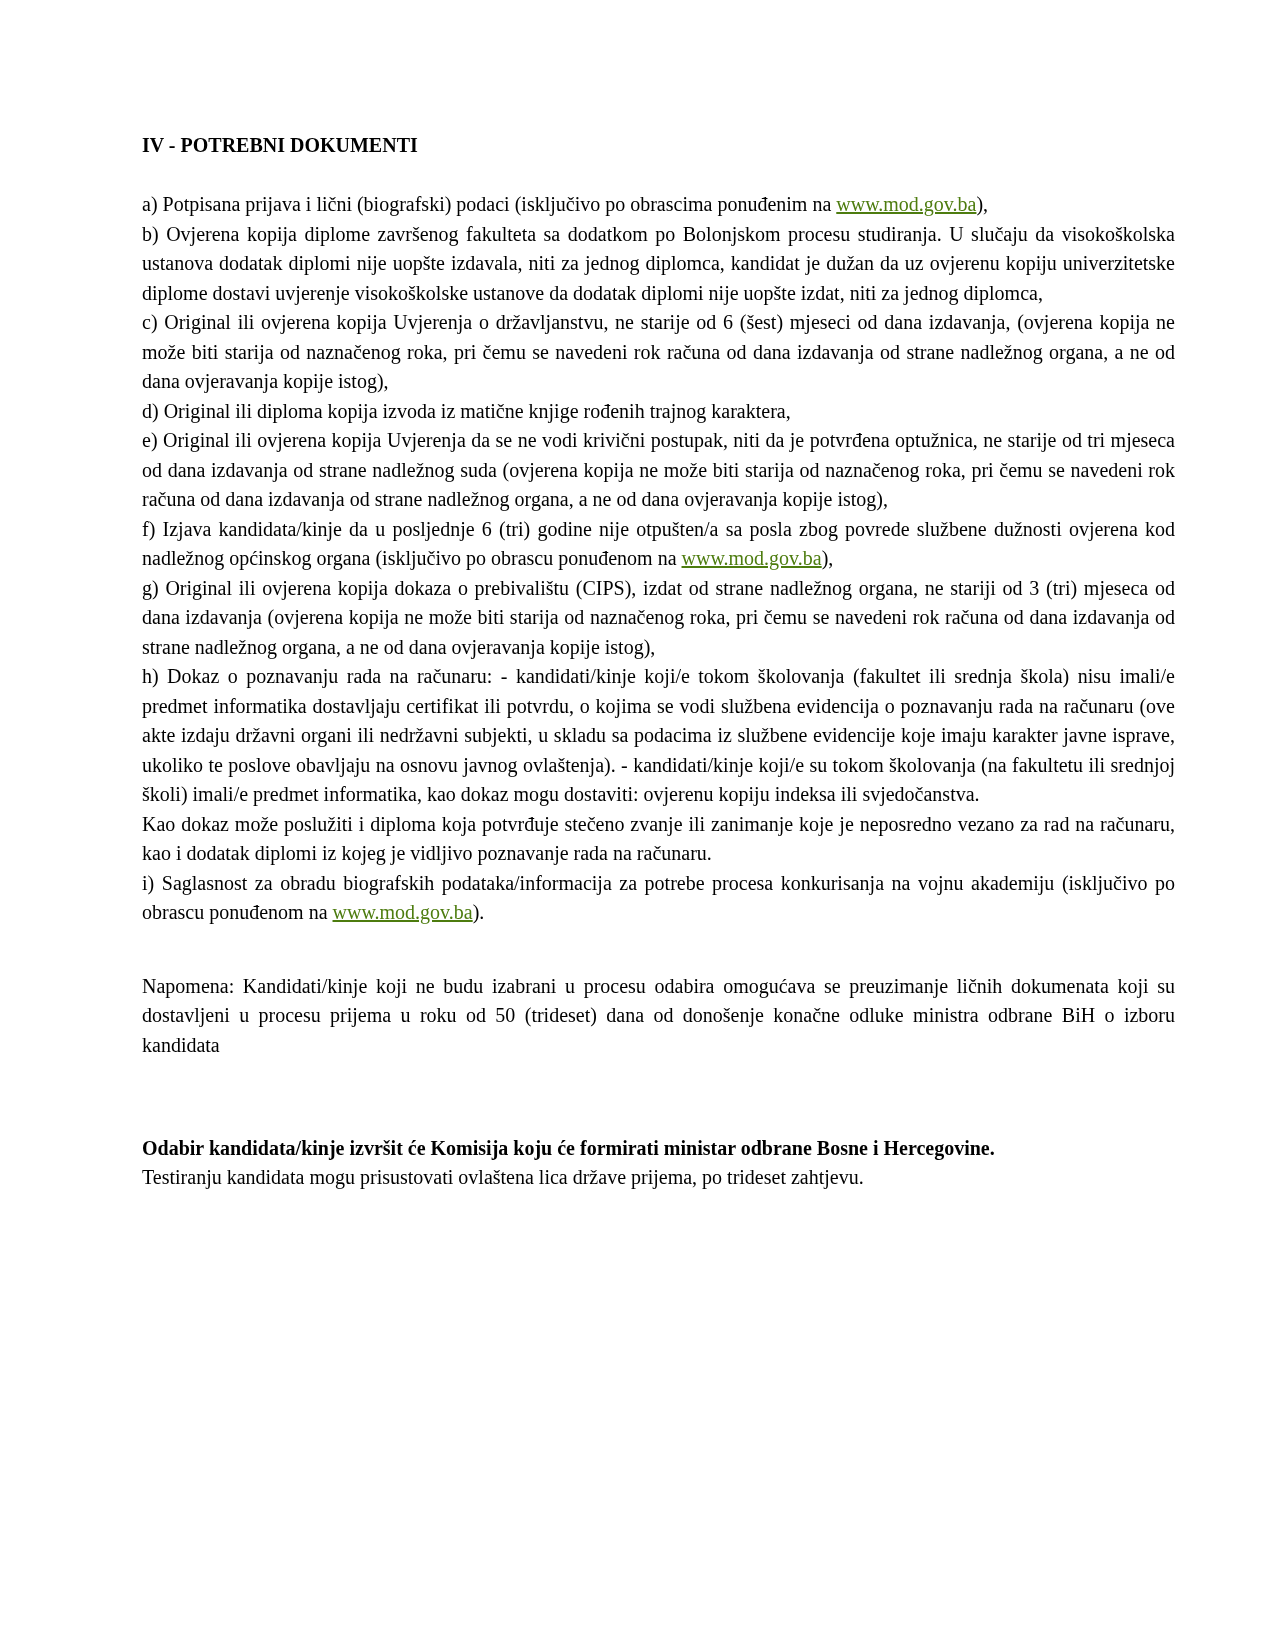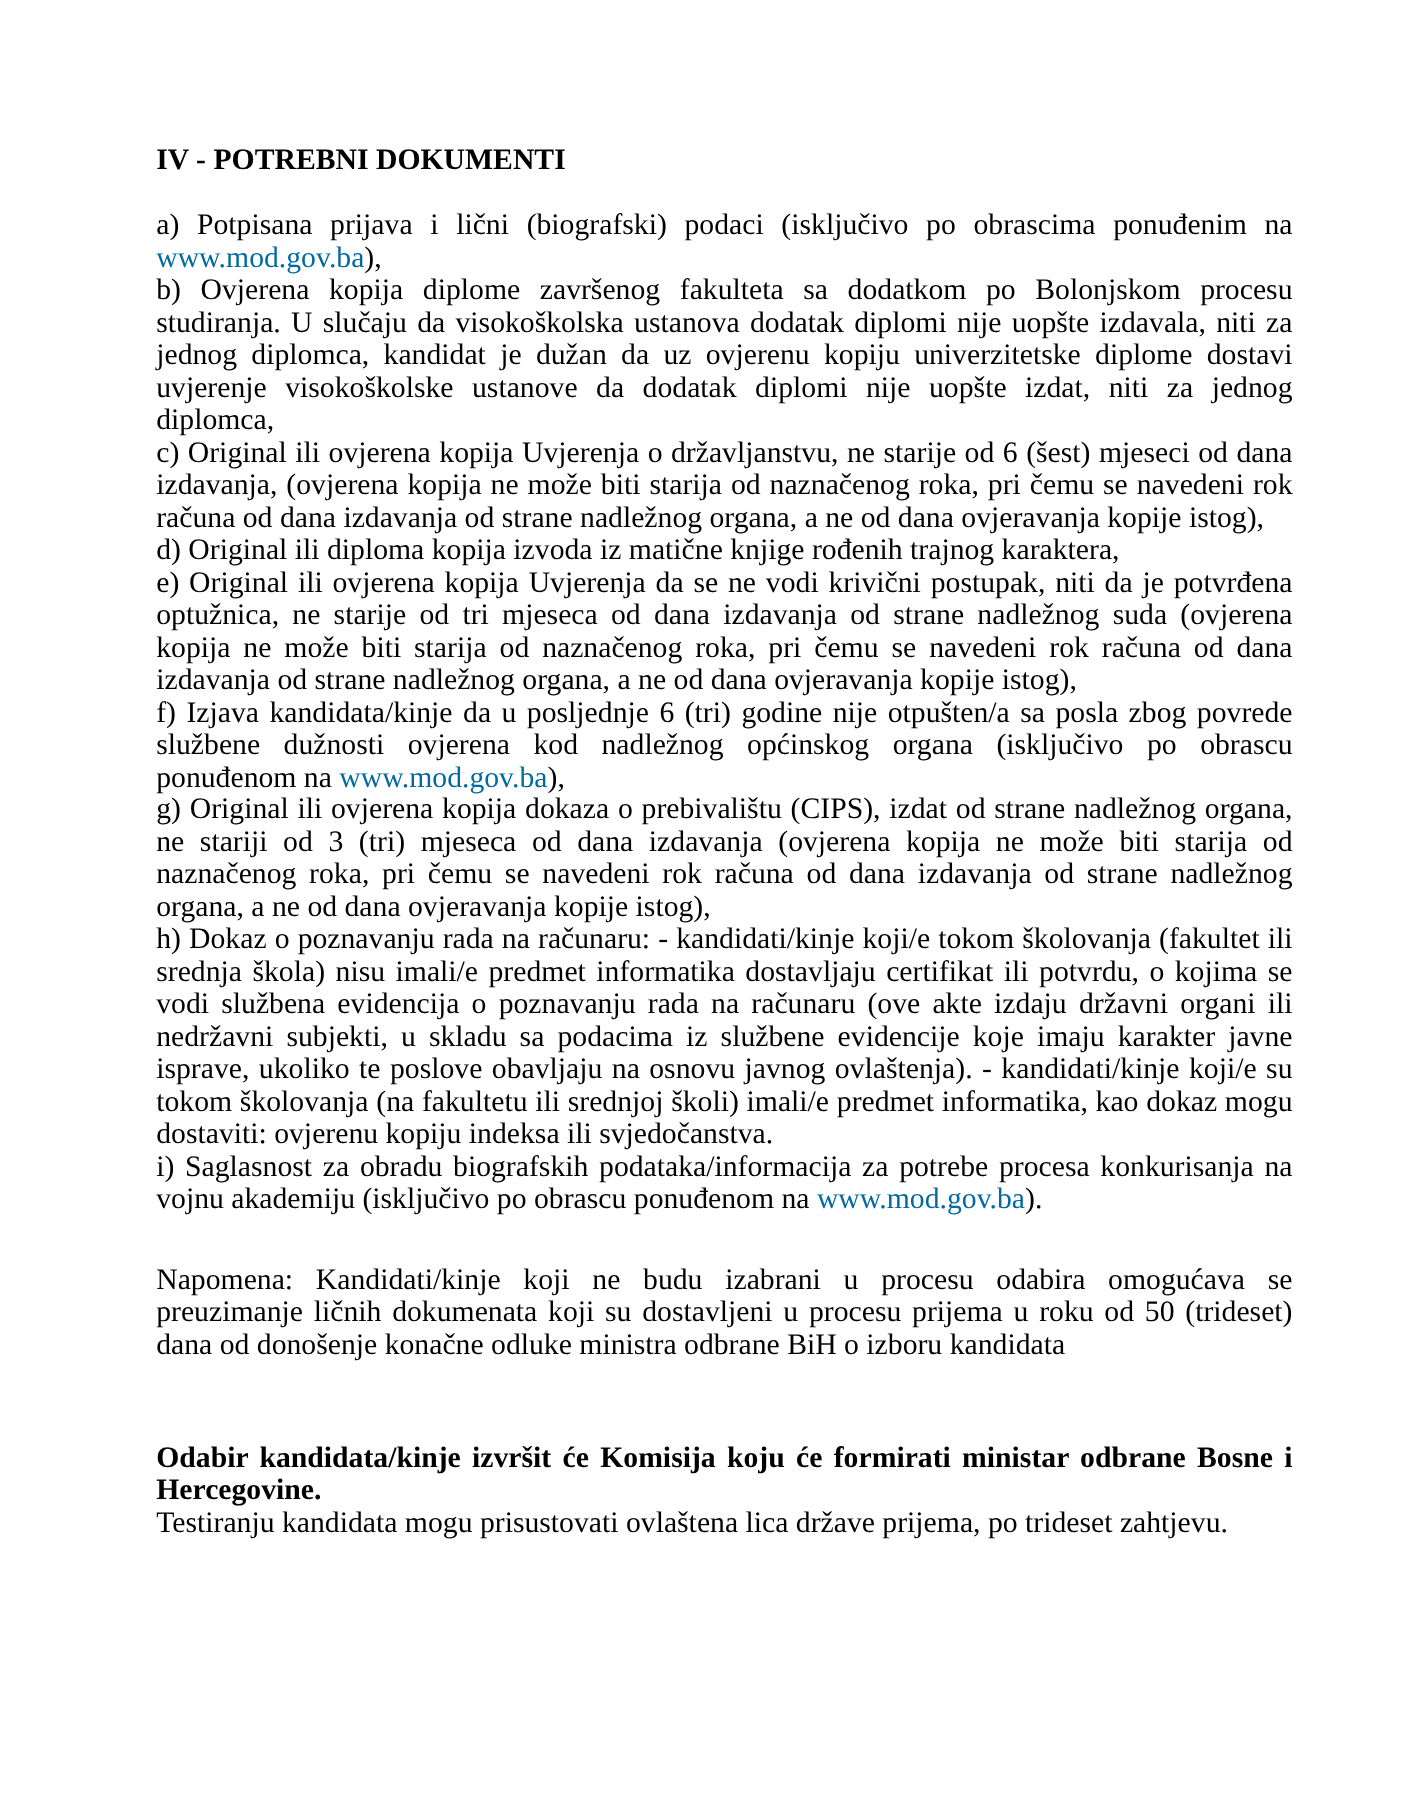--- a/index.html
+++ b/index.html
@@ -9,21 +9,21 @@
   }
   .page {
     position: relative;
     box-sizing: border-box;
     width: 1275px;
     height: 1650px;
     margin: 0 auto;
     background: #ffffff;
     padding: 131px 100px 0 142px;
     font-family: "Liberation Serif", serif;
-    font-size: 27px;
+    font-size: 20px;
     line-height: 29.5px;
     color: #000000;
     overflow: hidden;
   }
   p {
     margin: 0;
     text-align: justify;
   }
   .heading {
     font-weight: bold;
@@ -32,21 +32,22 @@
   .bold {
     font-weight: bold;
   }
   .spacer {
     height: 29.5px;
   }
   .spacer-lg {
     height: 44px;
   }
   a.doclink {
-    color: #0369a1;
+    color: #4d7c0f;
+    text-decoration: underline;
     cursor: pointer;
   }
 </style>
 </head>
 <body>
 
 <div class="page">
 
   <p class="heading">IV - POTREBNI DOKUMENTI</p>
 
@@ -61,20 +62,21 @@
   <p>d) Original ili diploma kopija izvoda iz matične knjige rođenih trajnog karaktera,</p>
 
   <p>e) Original ili ovjerena kopija Uvjerenja da se ne vodi krivični postupak, niti da je potvrđena optužnica, ne starije od tri mjeseca od dana izdavanja od strane nadležnog suda (ovjerena kopija ne može biti starija od naznačenog roka, pri čemu se navedeni rok računa od dana izdavanja od strane nadležnog organa, a ne od dana ovjeravanja kopije istog),</p>
 
   <p><span>f) Izjava kandidata/kinje da u posljednje 6 (tri) godine nije otpušten/a sa posla zbog povrede službene dužnosti ovjerena kod nadležnog općinskog organa (isključivo po obrascu ponuđenom na </span><a class="doclink">www.mod.gov.ba</a><span>),</span></p>
 
   <p>g) Original ili ovjerena kopija dokaza o prebivalištu (CIPS), izdat od strane nadležnog organa, ne stariji od 3 (tri) mjeseca od dana izdavanja (ovjerena kopija ne može biti starija od naznačenog roka, pri čemu se navedeni rok računa od dana izdavanja od strane nadležnog organa, a ne od dana ovjeravanja kopije istog),</p>
 
   <p>h) Dokaz o poznavanju rada na računaru: - kandidati/kinje koji/e tokom školovanja (fakultet ili srednja škola) nisu imali/e predmet informatika dostavljaju certifikat ili potvrdu, o kojima se vodi službena evidencija o poznavanju rada na računaru (ove akte izdaju državni organi ili nedržavni subjekti, u skladu sa podacima iz službene evidencije koje imaju karakter javne isprave, ukoliko te poslove obavljaju na osnovu javnog ovlaštenja). - kandidati/kinje koji/e su tokom školovanja (na fakultetu ili srednjoj školi) imali/e predmet informatika, kao dokaz mogu dostaviti: ovjerenu kopiju indeksa ili svjedočanstva.</p>
 
+  <p>Kao dokaz može poslužiti i diploma koja potvrđuje stečeno zvanje ili zanimanje koje je neposredno vezano za rad na računaru, kao i dodatak diplomi iz kojeg je vidljivo poznavanje rada na računaru.</p>
 
   <p><span>i) Saglasnost za obradu biografskih podataka/informacija za potrebe procesa konkurisanja na vojnu akademiju (isključivo po obrascu ponuđenom na </span><a class="doclink">www.mod.gov.ba</a><span>).</span></p>
 
   <div class="spacer-lg"></div>
 
   <p>Napomena: Kandidati/kinje koji ne budu izabrani u procesu odabira omogućava se preuzimanje ličnih dokumenata koji su dostavljeni u procesu prijema u roku od 50 (trideset) dana od donošenje konačne odluke ministra odbrane BiH o izboru kandidata</p>
 
   <div class="spacer-lg"></div>
 
 

